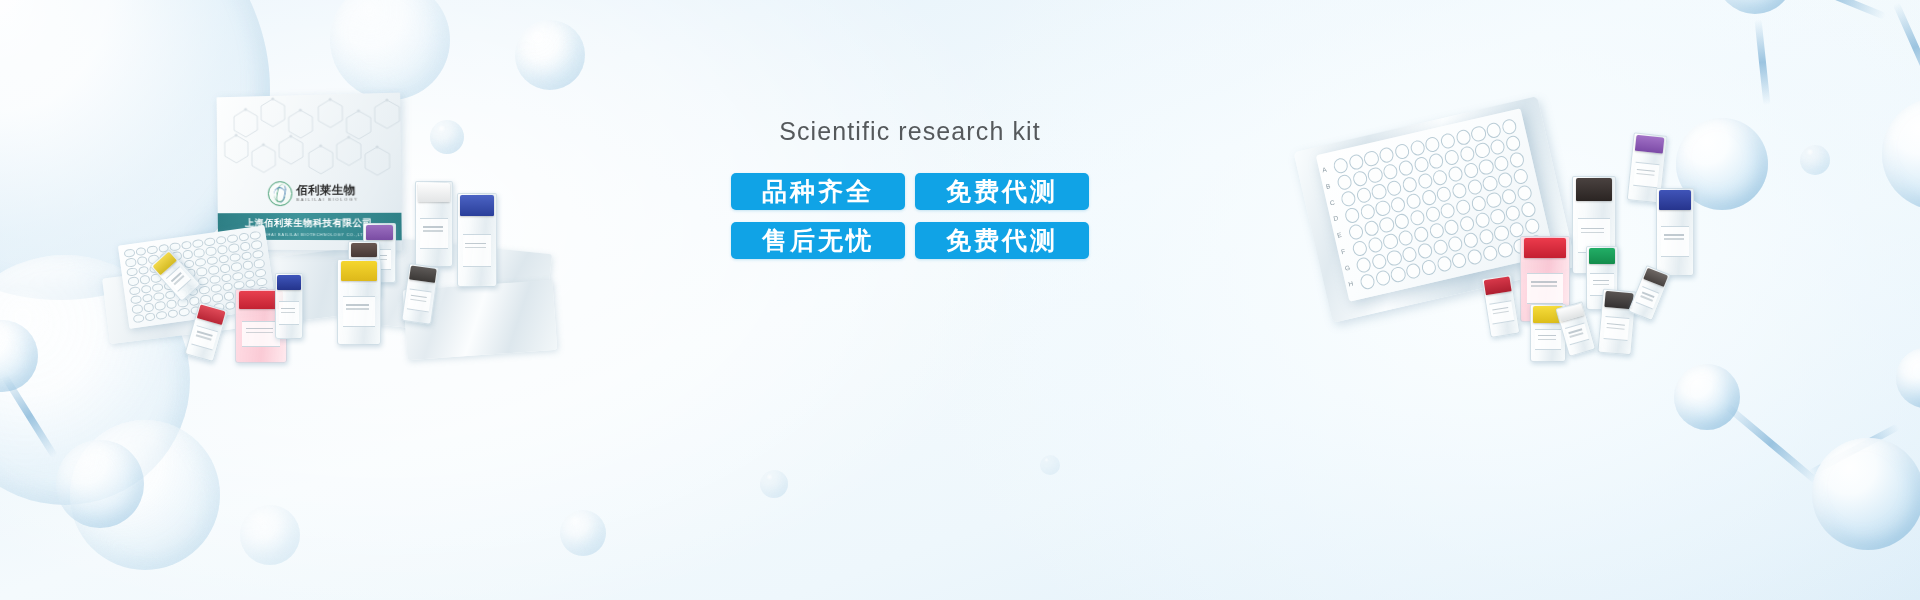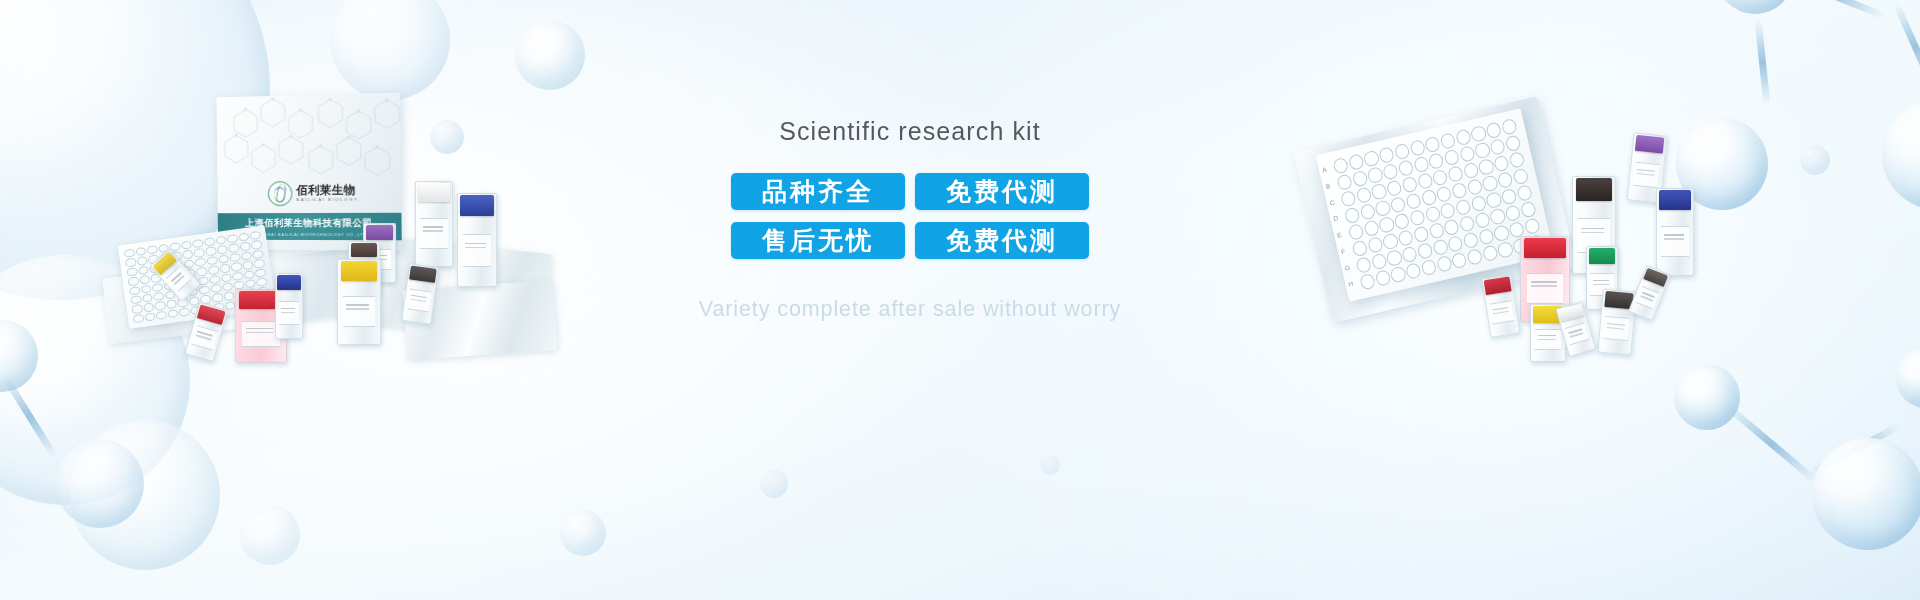--- a/index.html
+++ b/index.html
@@ -535,18 +535,17 @@
     <p class="subtitle">Scientific research kit</p>
 
     <div class="badges">
       <div class="badge">品种齐全</div>
       <div class="badge">免费代测</div>
       <div class="badge">售后无忧</div>
       <div class="badge">免费代测</div>
     </div>
 
     <div class="tagline">
-      <div>Variety complete after sale without worry</div>
     </div>
 
   </div>
 
 </div>
 
 </body></html>

